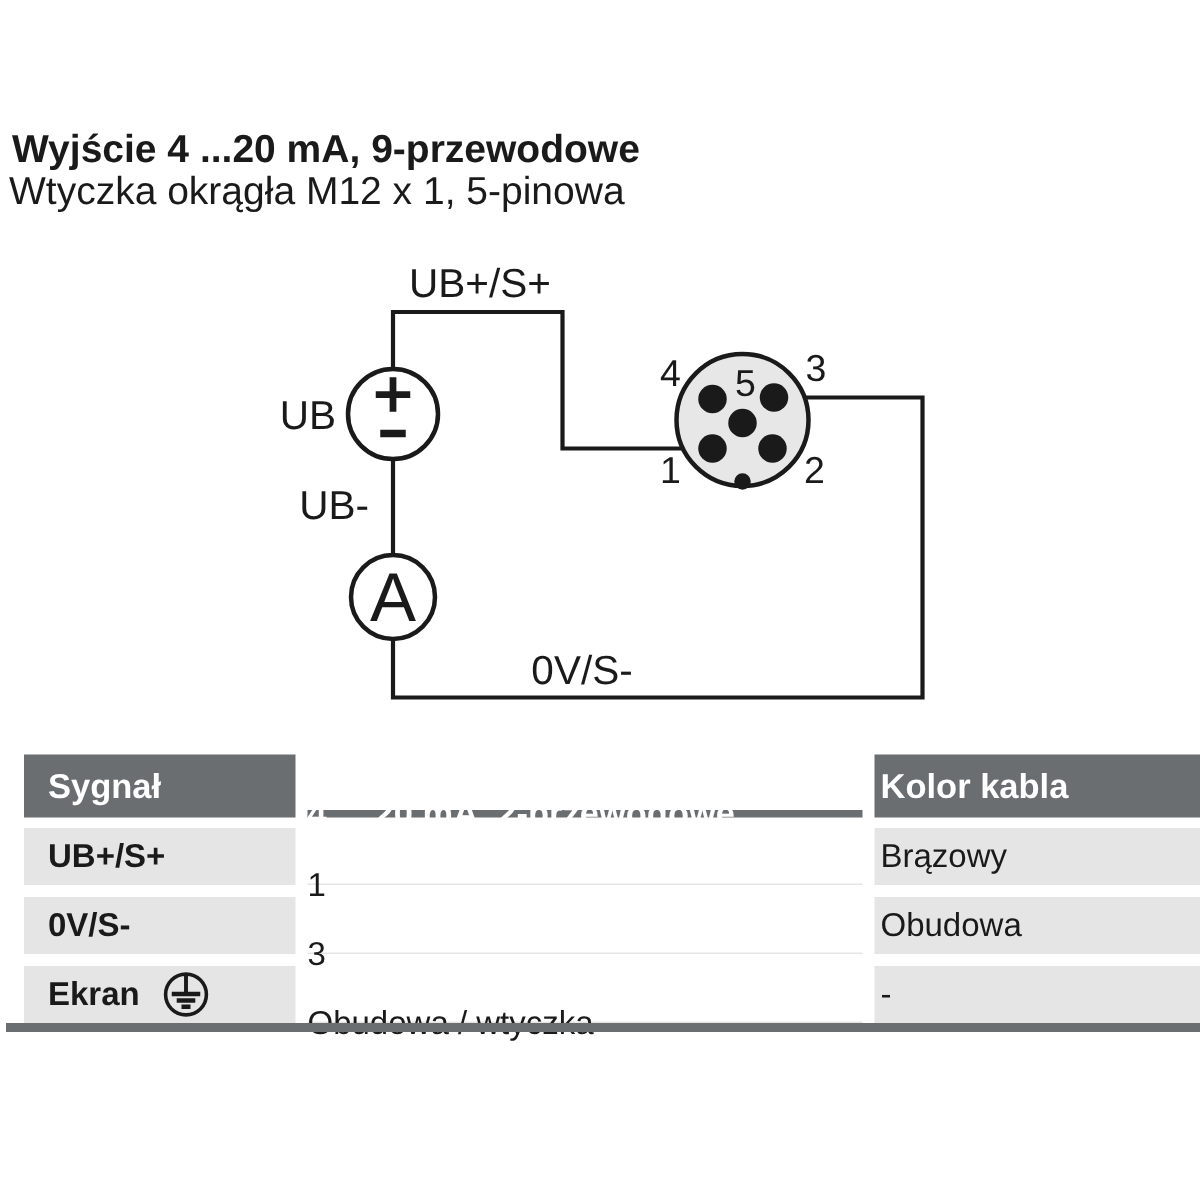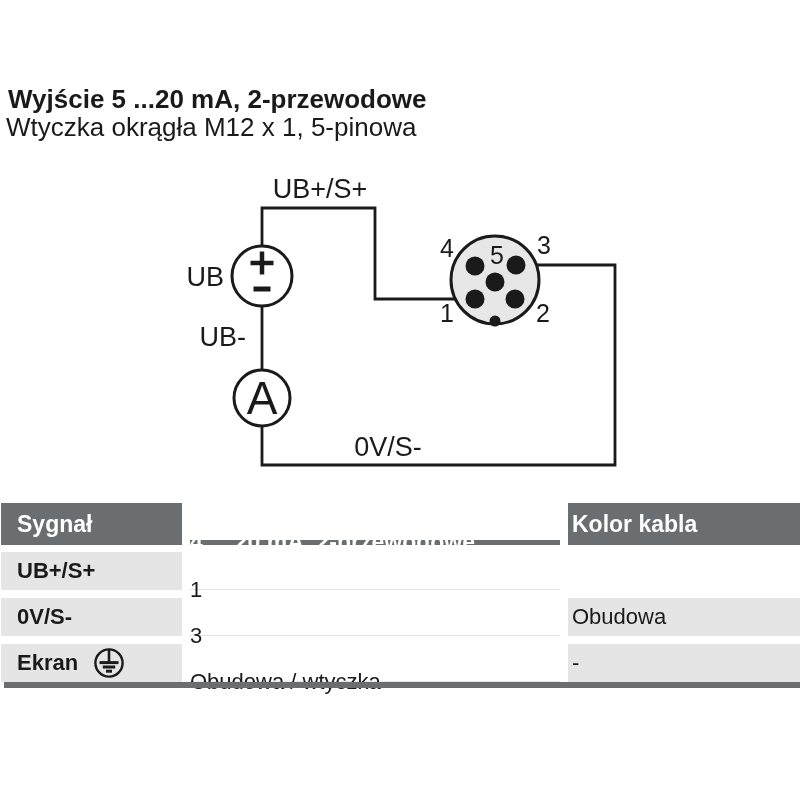--- a/index.html
+++ b/index.html
@@ -19,41 +19,41 @@
   .diagram-svg{position:absolute;left:0;top:0;width:800px;height:500px;}
   .diagram-svg text{
     font-family:"Liberation Sans", sans-serif;
     fill:#1a1a1a;
   }
   .dlabel{font-size:27px;}
   .plabel{font-size:25px;}
   .alabel{font-size:46px;}
 
   
-  .trow{position:absolute;left:1px;right:0;display:flex;gap:8px;}
+  .trow{position:absolute;left:16px;right:0;display:flex;gap:8px;}
   .cell{display:flex;align-items:center;box-sizing:border-box;}
   .c1{width:181px;padding-left:16px;}
   .c2{width:370px;margin-top:37px;}
   .c3{flex:1;padding-left:4px;}
   .thead{top:503px;height:42px;}
   .thead .cell{background:#6a6e71;color:#ffffff;font-weight:bold;font-size:23px;}
   .r1{top:552px;height:38px;}
   .r2{top:598px;height:38px;}
   .r3{top:644px;height:38px;}
   .trow.data .cell{background:#e5e5e5;font-size:22px;}
   .trow.data .c1{font-weight:bold;}
   .bottom-bar{
     position:absolute;left:4px;right:0;top:682px;height:6px;background:#6a6e71;
   }
   .gicon{margin-left:14px;flex:0 0 auto;display:block;}
 </style>
 </head>
 <body>
 
-<div class="title">Wyjście 5 ...20 mA, 2-przewodowe</div>
+<div class="title">Wyjście 4 ...20 mA, 9-przewodowe</div>
 <div class="subtitle">Wtyczka okrągła M12 x 1, 5-pinowa</div>
 
 <svg class="diagram-svg" viewBox="0 0 800 500" xmlns="http://www.w3.org/2000/svg">
 
   <path d="M262,246 L262,208 L375,208 L375,299 L475,299" fill="none" stroke="#1a1a1a" stroke-width="2.8"></path>
   <path d="M516,265 L615,265 L615,465 L262,465 L262,426" fill="none" stroke="#1a1a1a" stroke-width="2.8"></path>
   <path d="M262,306 L262,370" fill="none" stroke="#1a1a1a" stroke-width="2.8"></path>
 
   <circle cx="262" cy="276" r="30" fill="#ffffff" stroke="#1a1a1a" stroke-width="3"></circle>
   <g>
@@ -89,20 +89,21 @@
 
   <div class="trow thead">
     <div class="cell c1">Sygnał</div>
     <div class="cell c2">4 ... 20 mA, 2-przewodowe</div>
     <div class="cell c3">Kolor kabla</div>
   </div>
 
   <div class="trow data r1">
     <div class="cell c1">UB+/S+</div>
     <div class="cell c2">1</div>
+    <div class="cell c3">Brązowy</div>
   </div>
 
   <div class="trow data r2">
     <div class="cell c1">0V/S-</div>
     <div class="cell c2">3</div>
     <div class="cell c3">Obudowa</div>
   </div>
 
   <div class="trow data r3">
     <div class="cell c1">

